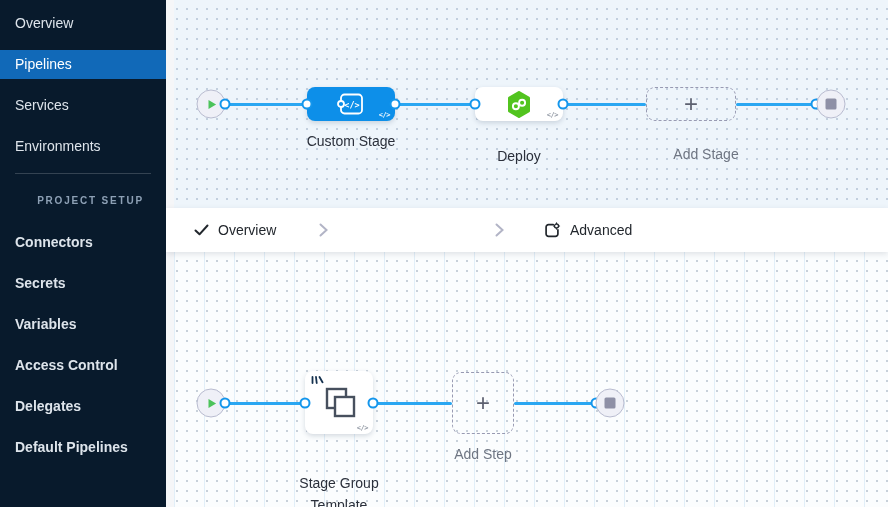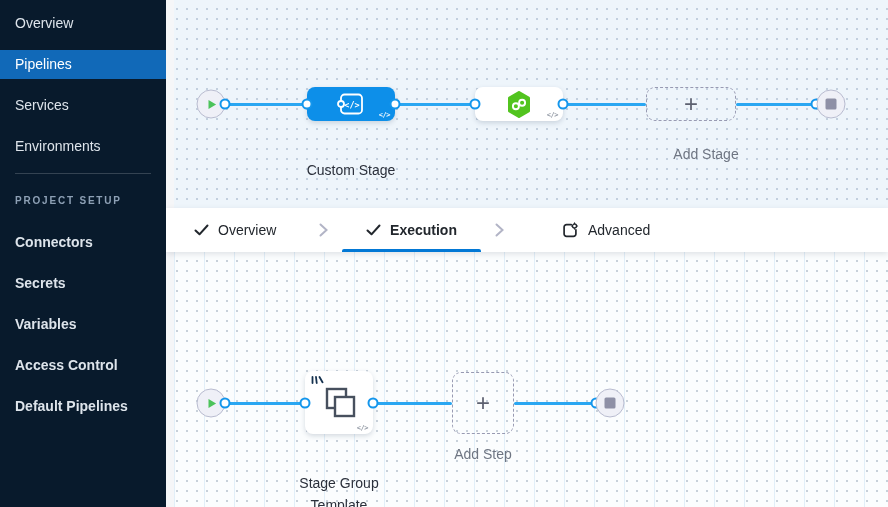--- a/index.html
+++ b/index.html
@@ -9,21 +9,21 @@
 
   
   #sidebar { position:absolute; left:0; top:0; width:166px; height:507px;
     background:#081a2c; z-index:5; }
   .nav-list { list-style:none; padding-top:9px; }
   .nav-item { height:29px; line-height:29px; padding-left:15px; margin-bottom:12px;
     font-size:14px; color:#dde4eb; cursor:pointer; white-space:nowrap; }
   .nav-item.active { background:#1169b8; color:#ffffff; }
   .side-divider { height:1px; background:rgba(255,255,255,0.18); margin:8px 15px 0 15px; }
   .section-label { height:28px; line-height:28px; margin-top:13px; padding-left:15px;
-    font-size:10px; font-weight:bold; letter-spacing:1.8px; color:#8da0b5; }
+    font-size:10px; font-weight:bold; letter-spacing:1.8px; color:#8da0b5;text-align:center; }
   .setup-list { list-style:none; padding-top:13px;font-weight:bold; }
 
   
   #main { position:absolute; left:166px; top:0; width:722px; height:507px; }
 
   .canvas { position:absolute; left:0; width:722px; overflow:hidden;
     background-color:#eef5fb;
     background-image:radial-gradient(#c2cfde 1.1px, transparent 1.3px);
     background-size:10px 10px; background-position:6px 4px; }
   #stage-canvas  { top:0; height:208px; }
@@ -69,21 +69,21 @@
   
   #tabbar { position:absolute; left:0; top:208px; width:722px; height:44px;
     background:#ffffff; z-index:4; box-shadow:0 2px 6px rgba(50,60,80,0.14); }
   .tab { position:absolute; top:0; height:44px; display:flex; align-items:center;
     gap:9px; cursor:pointer; font-size:14px; color:#22272d; }
   .tab .tab-label { white-space:nowrap; }
   #tab-overview { left:28px; }
   #tab-execution { left:176px; width:139px; justify-content:center; font-weight:bold; }
   #tab-execution .underline { position:absolute; left:0; bottom:0; width:100%;
     height:3.5px; background:#0278d5; border-radius:2px 2px 0 0; }
-  #tab-advanced { left:395px; }
+  #tab-advanced { left:377px; }
   .tab-chevron { position:absolute; top:15px; }
   #chev-1 { left:153px; } #chev-2 { left:329px; }
 </style>
 </head>
 <body>
 
 <div id="app">
 
   <nav id="sidebar">
     <ul class="nav-list">
@@ -92,20 +92,21 @@
       <li class="nav-item">Services</li>
       <li class="nav-item">Environments</li>
     </ul>
     <div class="side-divider"></div>
     <div class="section-label">PROJECT SETUP</div>
     <ul class="nav-list setup-list">
       <li class="nav-item">Connectors</li>
       <li class="nav-item">Secrets</li>
       <li class="nav-item">Variables</li>
       <li class="nav-item">Access Control</li>
+      <li class="nav-item">Delegates</li>
       <li class="nav-item">Default Pipelines</li>
     </ul>
   </nav>
 
   <div id="main">
 
     <div id="stage-canvas" class="canvas">
       <div class="left-strip"></div>
 
       <div class="flow-line" style="left:59px;  top:103px; width:82px;"></div>
@@ -144,41 +145,35 @@
 
       <div class="dashed-node" style="left:480px; top:87px; width:90px; height:34px;">
         <span class="plus-glyph">+</span>
       </div>
 
       <span class="port" style="left:650px; top:104px;"></span>
       <div class="endpoint" style="left:665px; top:104px;">
         <span class="stop-square"></span>
       </div>
 
-      <div class="node-label" style="left:125px; top:160px;">Custom Stage</div>
+      <div class="node-label" style="left:125px; top:131px;">Custom Stage</div>
+      <div class="node-label" style="left:293px; top:146px;">Deploy</div>
       <div class="node-label muted" style="left:480px; top:144px;">Add Stage</div>
     </div>
 
     <div id="tabbar">
       <div class="tab" id="tab-overview">
         <svg width="15" height="12" viewBox="0 0 15 12">
           <path d="M1.5 6.5 L5.5 10.3 L13.5 1.5" fill="none" stroke="#22272d" stroke-width="2" stroke-linecap="round" stroke-linejoin="round"></path>
         </svg>
         <span class="tab-label">Overview</span>
       </div>
       <svg class="tab-chevron" id="chev-1" width="9" height="14" viewBox="0 0 9 14">
         <path d="M1.5 1.5 L7.5 7 L1.5 12.5" fill="none" stroke="#b2b4c6" stroke-width="2" stroke-linecap="round"></path>
       </svg>
-      <div class="tab" id="tab-execution">
-        <svg width="15" height="12" viewBox="0 0 15 12">
-          <path d="M1.5 6.5 L5.5 10.3 L13.5 1.5" fill="none" stroke="#22272d" stroke-width="2" stroke-linecap="round" stroke-linejoin="round"></path>
-        </svg>
-        <span class="tab-label">Execution</span>
-        <span class="underline"></span>
-      </div>
       <svg class="tab-chevron" id="chev-2" width="9" height="14" viewBox="0 0 9 14">
         <path d="M1.5 1.5 L7.5 7 L1.5 12.5" fill="none" stroke="#b2b4c6" stroke-width="2" stroke-linecap="round"></path>
       </svg>
       <div class="tab" id="tab-advanced">
         <svg width="18" height="17" viewBox="0 0 17 17">
           <path d="M9.7 2.6 H5 A2.4 2.4 0 0 0 2.6 5 v7 A2.4 2.4 0 0 0 5 14.4 h7 a2.4 2.4 0 0 0 2.4 -2.4 V7.8" fill="none" stroke="#22272d" stroke-width="1.7" stroke-linecap="round"></path>
           <circle cx="13" cy="4" r="2" fill="none" stroke="#22272d" stroke-width="1.3"></circle>
           <g stroke="#22272d" stroke-width="1.1" stroke-linecap="round">
             <line x1="13" y1="0.9" x2="13" y2="1.5"></line>
               <line x1="13" y1="6.5" x2="13" y2="7.1"></line>

